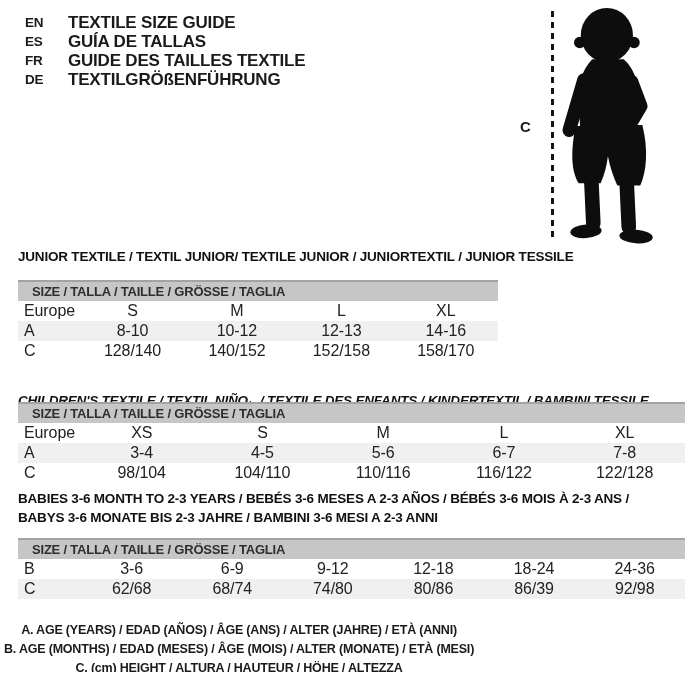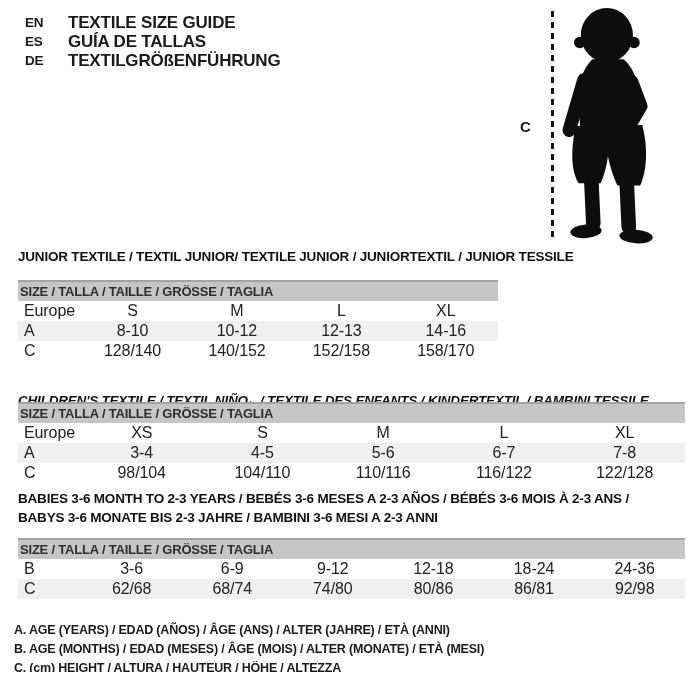--- a/index.html
+++ b/index.html
@@ -26,48 +26,52 @@
   
   .section-title {
     position:absolute; left:18px; font-size:13.5px; font-weight:700;
     letter-spacing:-0.2px; color:#111; white-space:nowrap;
   }
   .title-sub { font-size:9px; vertical-align:-3px; font-weight:700; }
 
   .size-table { position:absolute; left:18px; }
   .size-header {
     height:21px; line-height:19px; background:#c6c6c6; border-top:2px solid #a3a3a3;
-    font-size:13px; font-weight:700; color:#2e2e2e; padding-left:2px; letter-spacing:-0.2px;
+    font-size:13px; font-weight:700; color:#2e2e2e; padding-left:14px; letter-spacing:-0.2px;
   }
   table { border-collapse:collapse; table-layout:fixed; width:100%; }
   td { height:20px; font-size:16px; text-align:center; color:#222; letter-spacing:-0.1px; }
   td.row-label { text-align:left; padding-left:6px; }
   tbody tr:nth-child(even) td { background:#f0f0f0; }
 
   .tbl-junior { width:480px; top:280px; }
   .tbl-children { width:667px; top:402px; }
   .tbl-babies { width:667px; top:538px; }
 
   
-  .footnotes { position:absolute; left:14px; top:621px; }
+  .footnotes { position:absolute; left:4px; top:621px;text-align:center; }
   .footnote { height:19px; line-height:19px; font-size:12.5px; font-weight:700; letter-spacing:-0.2px; }
 </style>
 </head>
 <body>
 
 <div class="page">
 
   <div class="languages">
     <div class="lang-row">
       <span class="lang-code">EN</span>
       <span class="lang-title">TEXTILE SIZE GUIDE</span>
     </div>
     <div class="lang-row">
       <span class="lang-code">ES</span>
       <span class="lang-title">GUÍA DE TALLAS</span>
+    </div>
+    <div class="lang-row">
+      <span class="lang-code">FR</span>
+      <span class="lang-title">GUIDE DES TAILLES TEXTILE</span>
     </div>
     <div class="lang-row">
       <span class="lang-code">DE</span>
       <span class="lang-title">TEXTILGRÖßENFÜHRUNG</span>
     </div>
   </div>
 
   <span class="measure-label">C</span>
   <div class="dashed-line"></div>
   <svg class="silhouette" width="106" height="240" viewBox="0 0 100 230" xmlns="http://www.w3.org/2000/svg">
@@ -199,21 +203,21 @@
           <td>12-18</td>
           <td>18-24</td>
           <td>24-36</td>
         </tr>
         <tr>
           <td class="row-label">C</td>
           <td>62/68</td>
           <td>68/74</td>
           <td>74/80</td>
           <td>80/86</td>
-          <td>86/81</td>
+          <td>86/39</td>
           <td>92/98</td>
         </tr>
       </tbody>
     </table>
   </div>
 
   <div class="footnotes">
     <div class="footnote">A. AGE (YEARS) / EDAD (AÑOS) / ÂGE (ANS) / ALTER (JAHRE) / ETÀ (ANNI)</div>
     <div class="footnote">B. AGE (MONTHS) / EDAD (MESES) / ÂGE (MOIS) / ALTER (MONATE) / ETÀ (MESI)</div>
     <div class="footnote">C. (cm) HEIGHT / ALTURA / HAUTEUR / HÖHE / ALTEZZA</div>

